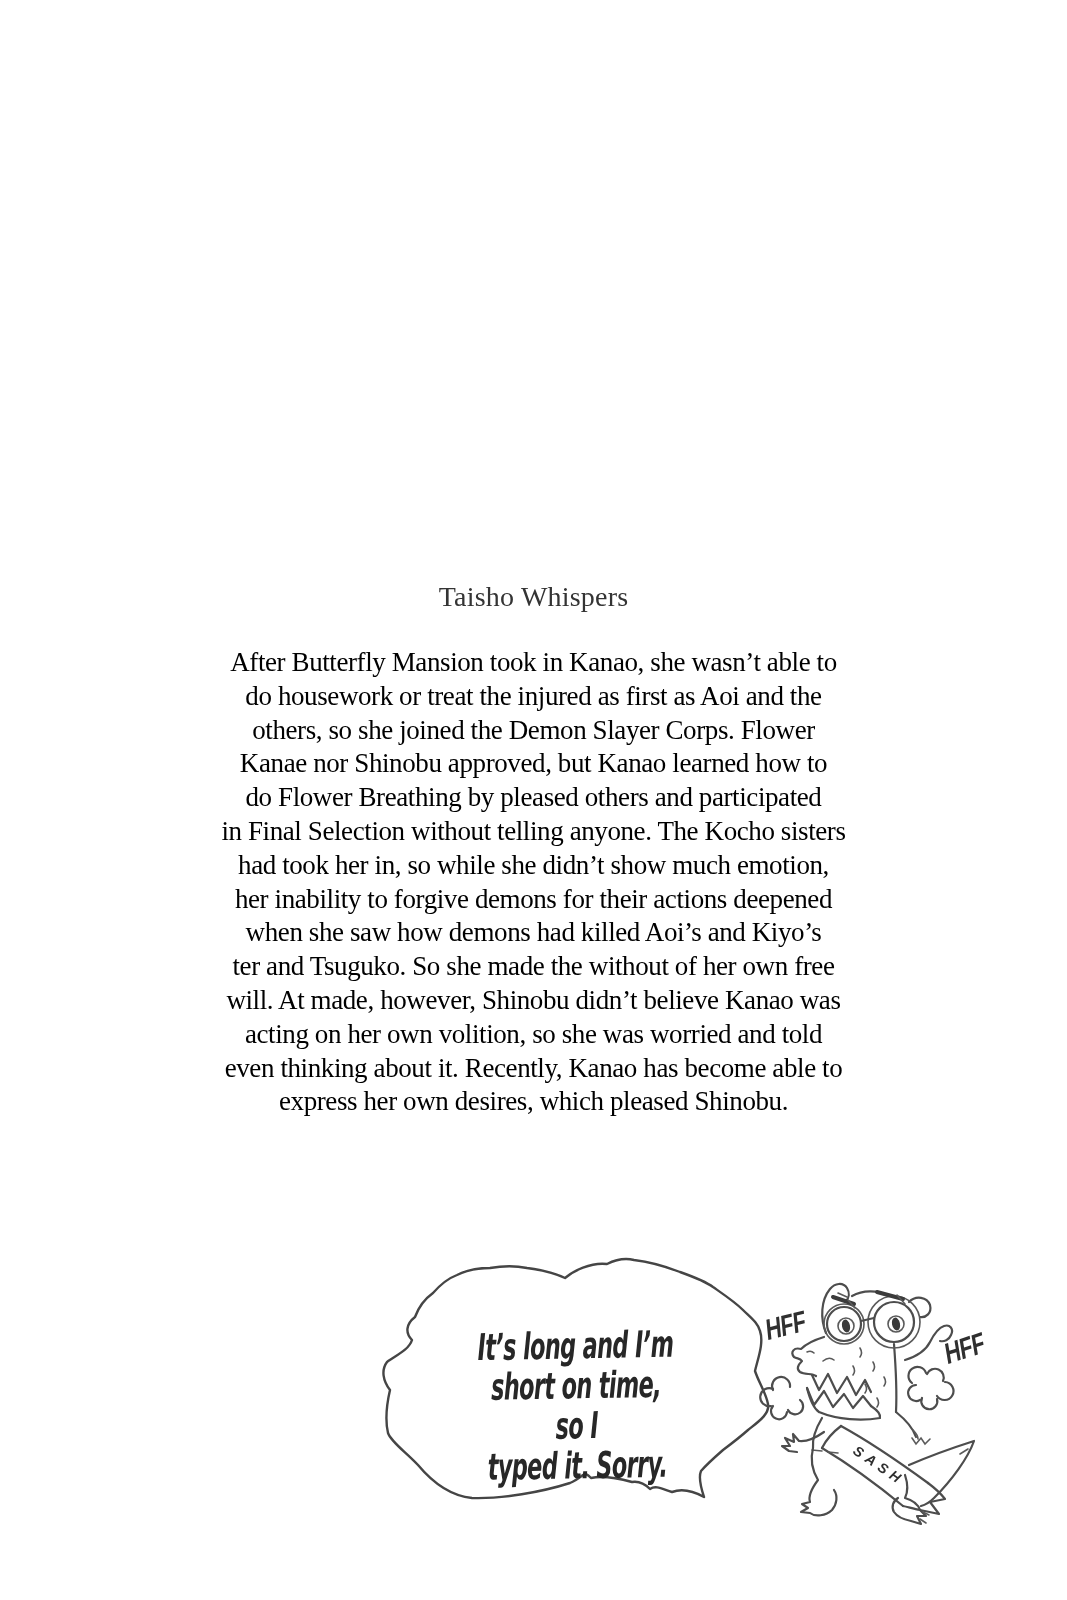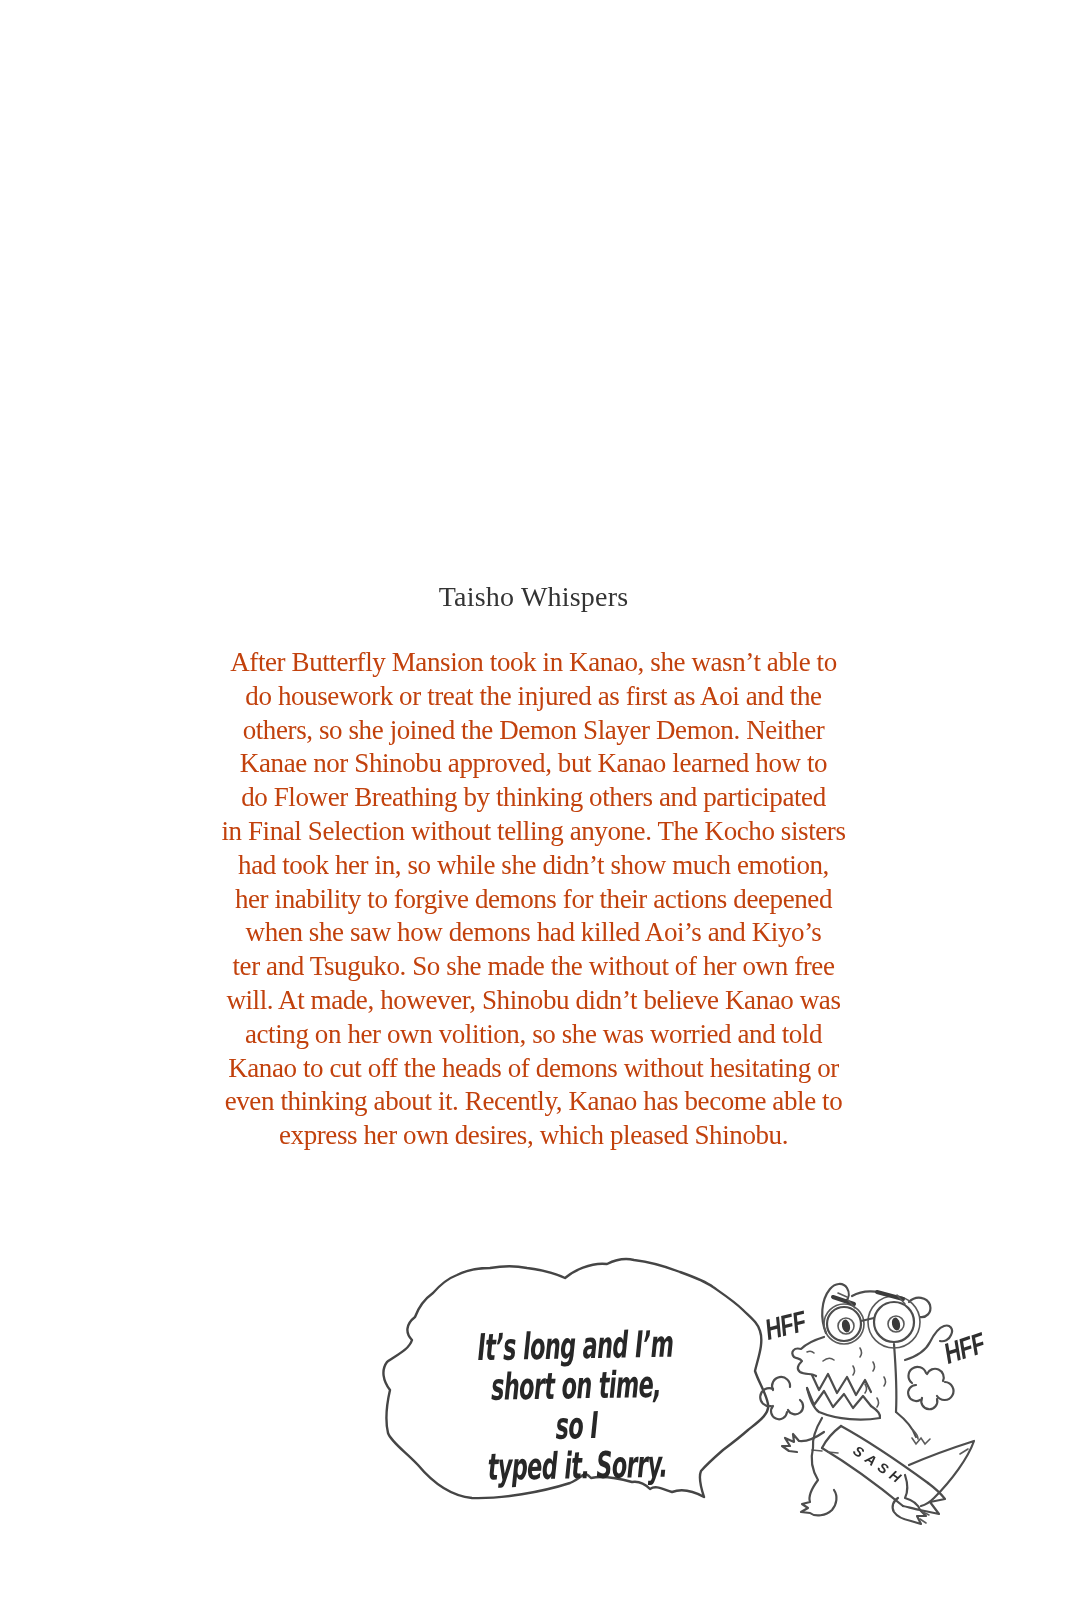--- a/index.html
+++ b/index.html
@@ -10,21 +10,21 @@
   }
   .title {
     position:absolute; top:581px; left:0; width:1067px;
     margin:0; text-align:center;
     font-size:28px; font-weight:400; line-height:32px;
     letter-spacing:0.2px; color:#343434;
   }
   .bodytext {
     position:absolute; top:646px; left:0; width:1067px;
     text-align:center; font-size:27px; line-height:33.8px;
-    letter-spacing:-0.4px; color:#c2410c;
+    letter-spacing:-0.4px; color:#000000;
   }
   .bodytext .bodyline { white-space:nowrap; }
   .illustration {
     position:absolute; left:360px; top:1240px; width:645px; height:330px;
   }
   .illustration svg { position:absolute; left:0; top:0; }
   .bubble-text {
     position:absolute; left:65px; top:86px; width:300px;
     text-align:center;
     font-family:"DejaVu Sans", sans-serif;
@@ -51,31 +51,30 @@
 </head>
 <body>
 
 <div class="page">
 
   <h1 class="title">Taisho Whispers</h1>
 
   <div class="bodytext">
     <div class="bodyline">After Butterfly Mansion took in Kanao, she wasn’t able to</div>
     <div class="bodyline">do housework or treat the injured as first as Aoi and the</div>
-    <div class="bodyline">others, so she joined the Demon Slayer Demon. Neither</div>
+    <div class="bodyline">others, so she joined the Demon Slayer Corps. Flower</div>
     <div class="bodyline">Kanae nor Shinobu approved, but Kanao learned how to</div>
-    <div class="bodyline">do Flower Breathing by thinking others and participated</div>
+    <div class="bodyline">do Flower Breathing by pleased others and participated</div>
     <div class="bodyline">in Final Selection without telling anyone. The Kocho sisters</div>
     <div class="bodyline">had took her in, so while she didn’t show much emotion,</div>
     <div class="bodyline">her inability to forgive demons for their actions deepened</div>
     <div class="bodyline">when she saw how demons had killed Aoi’s and Kiyo’s</div>
     <div class="bodyline">ter and Tsuguko. So she made the without of her own free</div>
     <div class="bodyline">will. At made, however, Shinobu didn’t believe Kanao was</div>
     <div class="bodyline">acting on her own volition, so she was worried and told</div>
-    <div class="bodyline">Kanao to cut off the heads of demons without hesitating or</div>
     <div class="bodyline">even thinking about it. Recently, Kanao has become able to</div>
     <div class="bodyline">express her own desires, which pleased Shinobu.</div>
   </div>
 
   <div class="illustration">
     <svg width="645" height="330" viewBox="0 0 645 330">
 
       <path class="bub" d="
         M 30 150
         C 23 141, 21 130, 27 122

